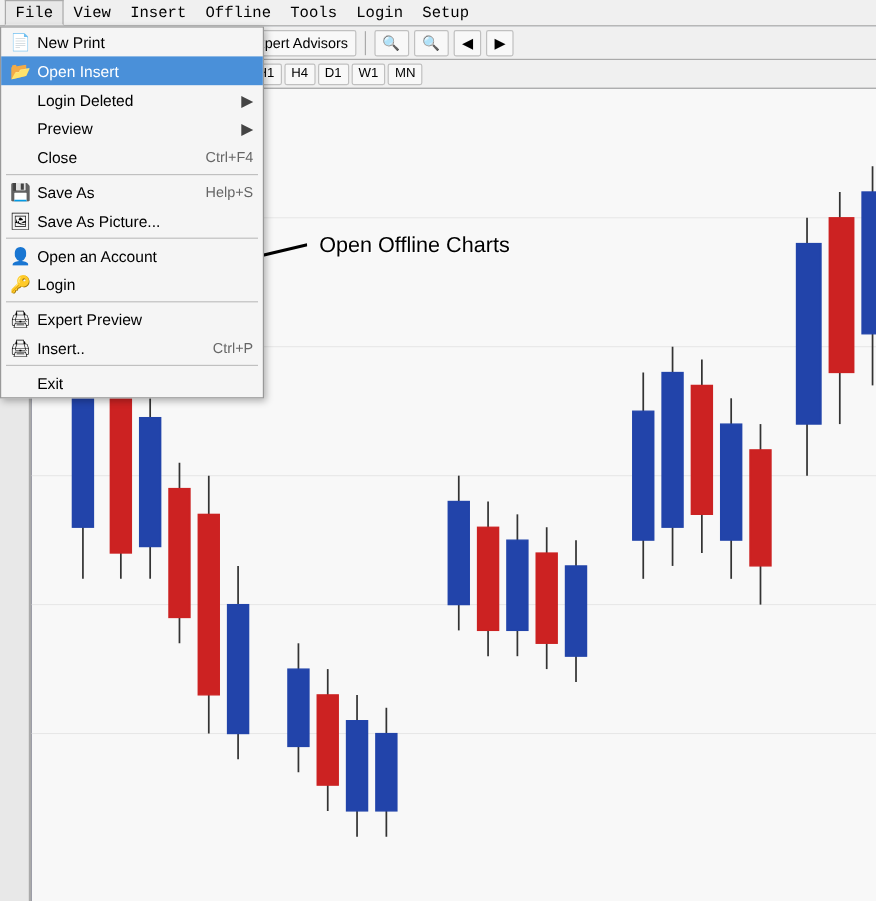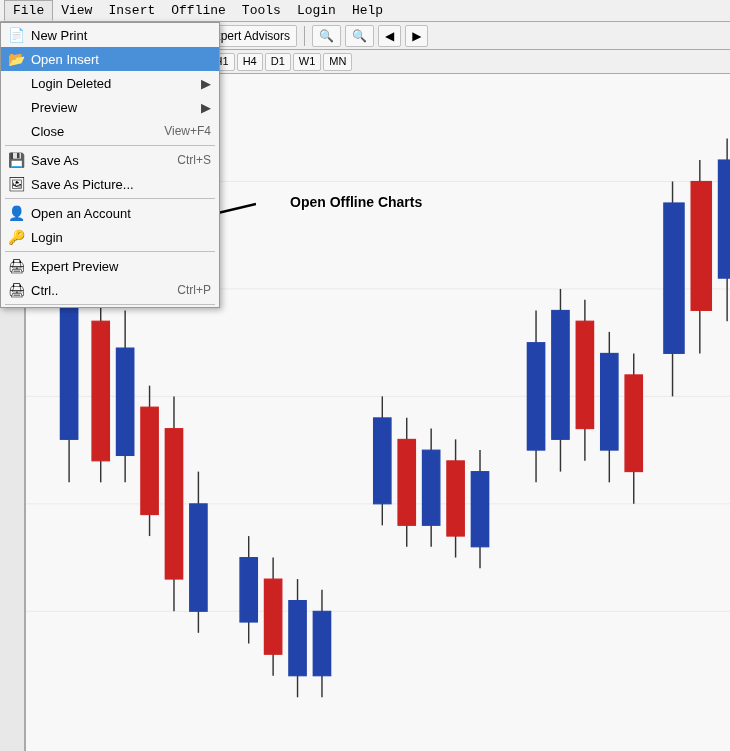--- a/index.html
+++ b/index.html
@@ -169,21 +169,21 @@
 </head>
 <body>
 
 <div class="menu-bar">
   <div class="menu-bar-item active">File</div>
   <div class="menu-bar-item">View</div>
   <div class="menu-bar-item">Insert</div>
   <div class="menu-bar-item">Offline</div>
   <div class="menu-bar-item">Tools</div>
   <div class="menu-bar-item">Login</div>
-  <div class="menu-bar-item">Help</div>
+  <div class="menu-bar-item">Setup</div>
 </div>
 
 <div class="toolbar">
   <div class="toolbar-btn">
     <span>📊</span>
   </div>
   <div class="toolbar-btn">
     <span>⚙</span>
   </div>
   <div class="toolbar-sep"></div>
@@ -244,21 +244,21 @@
 
   <div style="display:flex; flex:1; overflow:hidden;">
 
     <div style="width:0px; background:#f0f0f0; border-right:1px solid #aaa; position:relative; overflow:hidden;">
     </div>
 
     <div style="flex:1; position:relative; background:#1a1a2e; overflow:hidden;">
 
       
       <div style="position:absolute; top:120px; left:240px; z-index:50; display:flex; flex-direction:column; align-items:flex-start;">
-        <div style="font-size:14px; font-weight:bold; color:#000; background:transparent; white-space:nowrap; text-shadow: 1px 1px 0 #fff; margin-left: 24px;">Open Offline Charts</div>
+        <div style="font-size:18px; font-weight:normal; color:#000; background:transparent; white-space:nowrap; text-shadow: 1px 1px 0 #fff;">Open Offline Charts</div>
 
         <svg width="200" height="80" style="position:absolute; top:-10px; left:-210px; pointer-events:none;">
           <defs>
             <marker id="arrowhead" markerWidth="10" markerHeight="7" refX="0" refY="3.5" orient="auto">
               <polygon points="0 0, 10 3.5, 0 7" fill="#000"></polygon>
             </marker>
           </defs>
           <line x1="200" y1="20" x2="10" y2="65" stroke="#000" stroke-width="2.5" marker-end="url(#arrowhead)"></line>
         </svg>
       </div>
@@ -368,29 +368,29 @@
 
     <div class="menu-item">
       <span class="menu-icon"></span>
       <span>Preview</span>
       <span class="submenu-arrow">▶</span>
     </div>
 
     <div class="menu-item">
       <span class="menu-icon"></span>
       <span>Close</span>
-      <span class="menu-shortcut">View+F4</span>
+      <span class="menu-shortcut">Ctrl+F4</span>
     </div>
 
     <div class="menu-separator"></div>
 
     <div class="menu-item">
       <span class="menu-icon">💾</span>
       <span>Save As</span>
-      <span class="menu-shortcut">Ctrl+S</span>
+      <span class="menu-shortcut">Help+S</span>
     </div>
 
     <div class="menu-item">
       <span class="menu-icon">🖼</span>
       <span>Save As Picture...</span>
     </div>
 
     <div class="menu-separator"></div>
 
     <div class="menu-item">
@@ -406,21 +406,25 @@
     <div class="menu-separator"></div>
 
 
     <div class="menu-item">
       <span class="menu-icon">🖨</span>
       <span>Expert Preview</span>
     </div>
 
     <div class="menu-item">
       <span class="menu-icon">🖨</span>
-      <span>Ctrl..</span>
+      <span>Insert..</span>
       <span class="menu-shortcut">Ctrl+P</span>
     </div>
 
     <div class="menu-separator"></div>
 
+    <div class="menu-item">
+      <span class="menu-icon"></span>
+      <span>Exit</span>
+    </div>
 
   </div>
 </div>
 
 </body></html>

